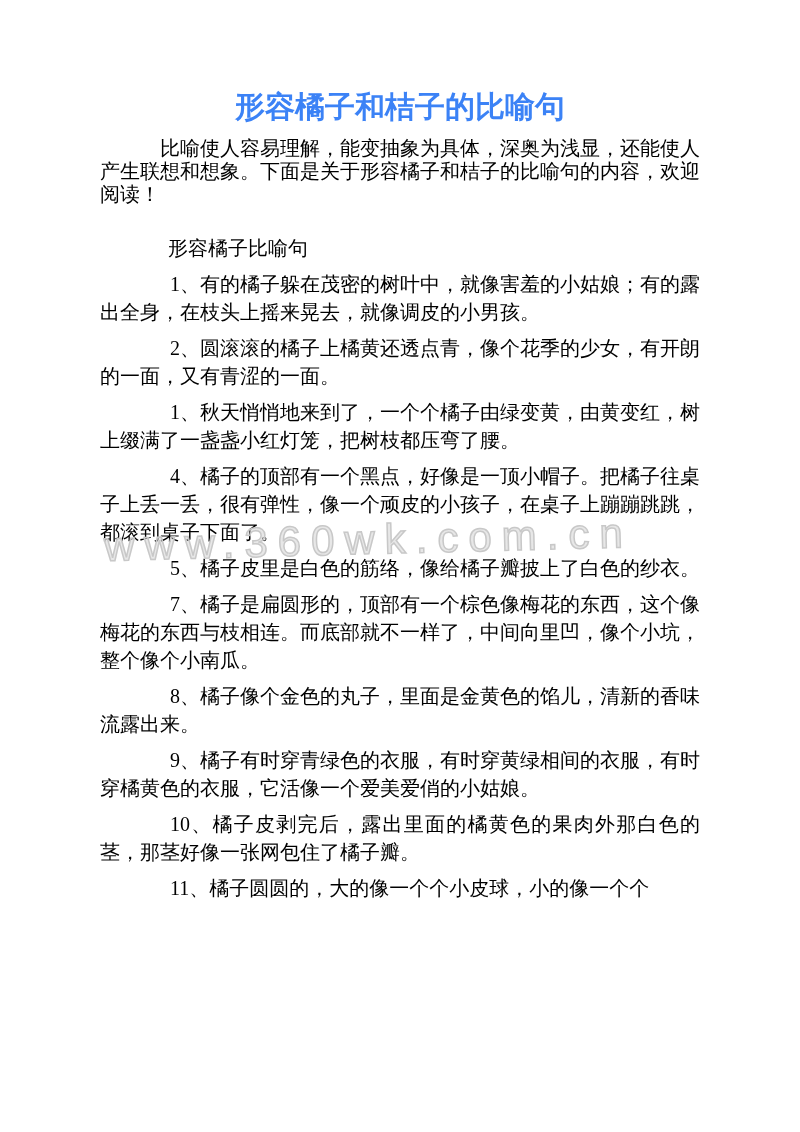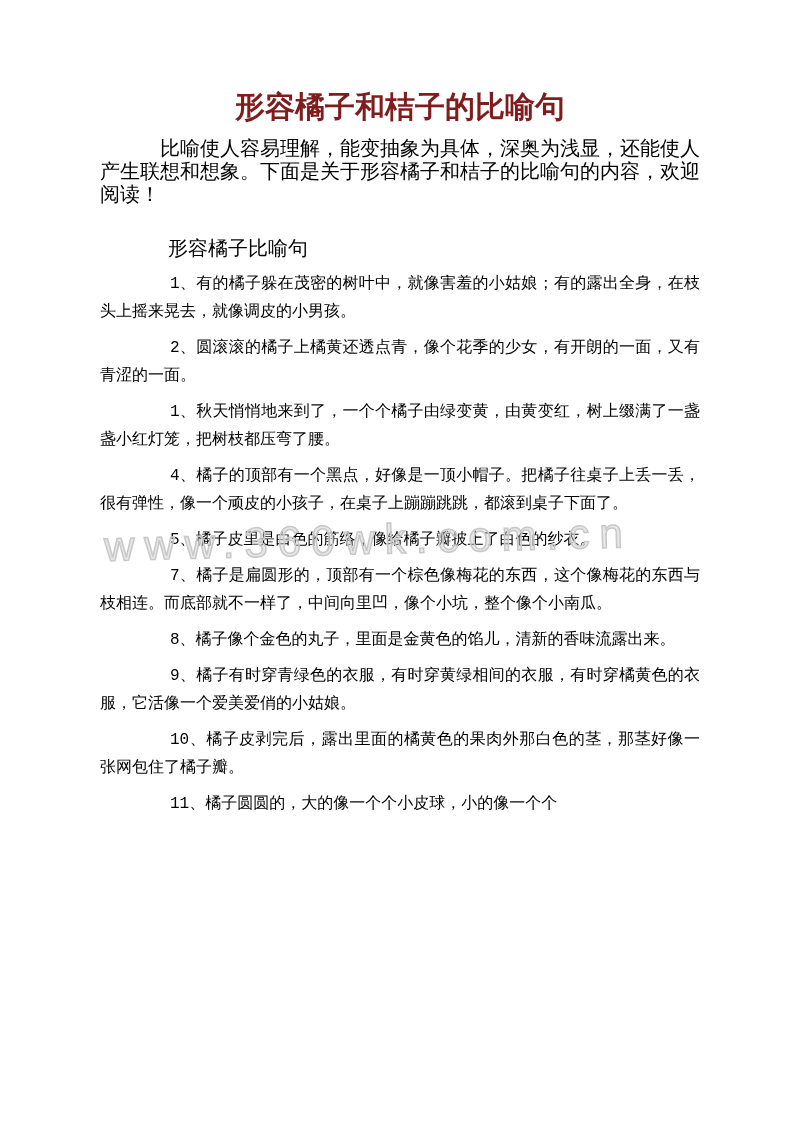--- a/index.html
+++ b/index.html
@@ -24,46 +24,45 @@
     position: relative;
     z-index: 1;
   }
   .doc-title {
     margin: 86px 0 0 0;
     padding: 0;
     font-size: 30px;
     font-weight: bold;
     line-height: 42px;
     text-align: center;
-    color: #7f1d1d;
+    color: #3b82f6;
   }
   .intro {
     width: 600px;
     margin: 9px 100px 0 100px;
     font-size: 20px;
     line-height: 23px;
     text-indent: 60px;
     text-align: justify;
   }
   .section-heading {
     width: 600px;
     margin: 28px 100px 0 100px;
     font-size: 20px;
     line-height: 28px;
     text-indent: 68px;
     text-align: left;
   }
   .item {
     width: 600px;
     margin: 8px 100px 0 100px;
-    font-size: 16px;
+    font-size: 20px;
     line-height: 28px;
     text-indent: 70px;
     text-align: justify;
-    font-family: Liberation Mono, monospace;
   }
   .item.loose {
     line-height: 31px;
   }
   .watermark {
     position: absolute;
     left: 104px;
     top: 516px;
     z-index: 2;
     font-family: "Liberation Sans", "DejaVu Sans", sans-serif;

